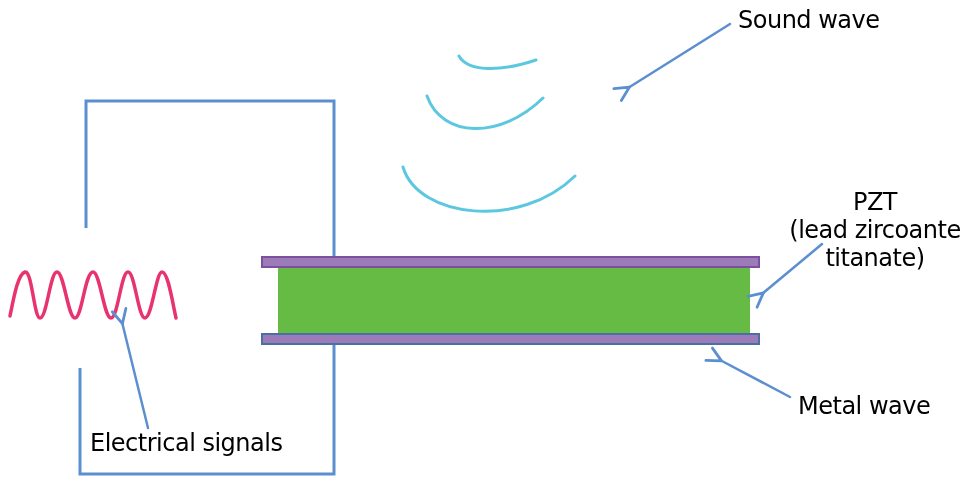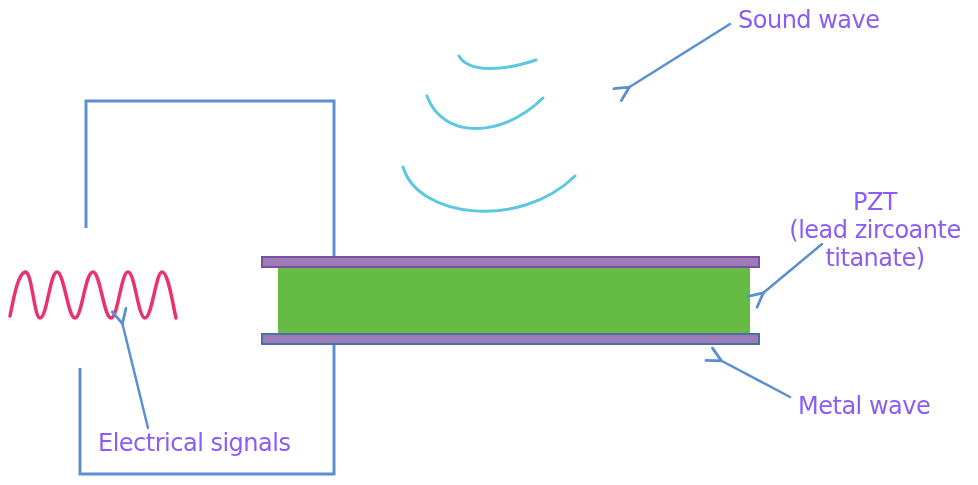--- a/index.html
+++ b/index.html
@@ -1,19 +1,19 @@
 <!DOCTYPE html>
 <html><head>
 <meta charset="utf-8">
 <style>
   html, body { margin: 0; padding: 0; background: #ffffff; }
   body { width: 978px; height: 485px; position: relative; overflow: hidden;
          font-family: "DejaVu Sans", sans-serif; }
   svg { position: absolute; left: 0; top: 0; }
-  .label { position: absolute; color: #8b5cf6; font-size: 24px;
+  .label { position: absolute; color: #000000; font-size: 24px;
            font-family: "DejaVu Sans", sans-serif; letter-spacing: -0.5px; line-height: 28px; }
   .pzt { text-align: center; }
 </style>
 </head>
 <body>
 
 <svg width="978" height="485" viewBox="0 0 978 485">
   <defs>
     <marker id="arrowhead" viewBox="0 0 10 10" refX="2" refY="5" markerWidth="7" markerHeight="7" orient="auto-start-reverse">
       <path d="M9,1 L1,5 L9,9" fill="none" stroke="#5b8fd0" stroke-width="1.6" stroke-linecap="round" stroke-linejoin="round"></path>
@@ -50,13 +50,13 @@
 <div class="label" style="left:738px; top:6px;">Sound wave</div>
 
 <div class="label pzt" style="left:770px; top:188px; width:210px;">
   <div>PZT</div>
   <div>(lead zircoante</div>
   <div>titanate)</div>
 </div>
 
 <div class="label" style="left:798px; top:392px;">Metal wave</div>
 
-<div class="label" style="left:98px; top:429px;">Electrical signals</div>
+<div class="label" style="left:90px; top:429px;">Electrical signals</div>
 
 </body></html>

